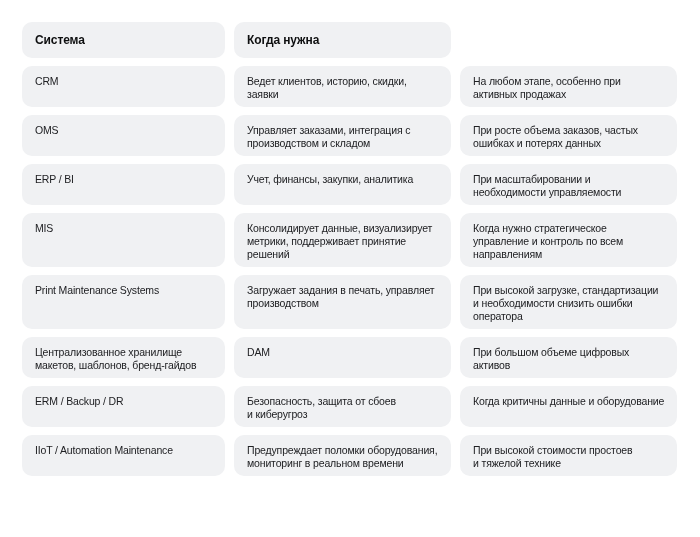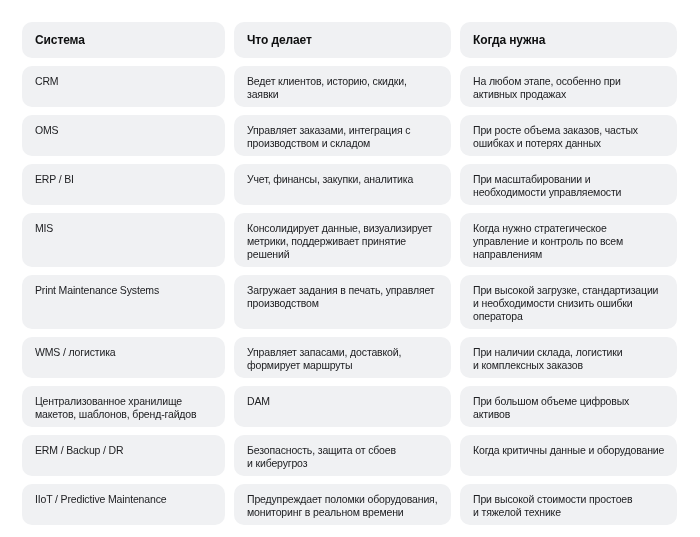--- a/index.html
+++ b/index.html
@@ -44,21 +44,20 @@
     color: #0e0f10;
   }
 </style>
 </head>
 <body>
 
 <div class="table">
 
   <div class="row header-row">
     <div class="cell">Система</div>
-    <div class="cell">Что делает</div>
     <div class="cell">Когда нужна</div>
   </div>
 
   <div class="row">
     <div class="cell">CRM</div>
     <div class="cell">Ведет клиентов, историю, скидки, заявки</div>
     <div class="cell">На любом этапе, особенно при активных продажах</div>
   </div>
 
   <div class="row">
@@ -78,37 +77,32 @@
     <div class="cell">Консолидирует данные, визуализирует метрики, поддерживает принятие решений</div>
     <div class="cell">Когда нужно стратегическое управление и&nbsp;контроль по всем направлениям</div>
   </div>
 
   <div class="row">
     <div class="cell">Print Maintenance Systems</div>
     <div class="cell">Загружает задания в печать, управляет производством</div>
     <div class="cell">При высокой загрузке, стандартизации и&nbsp;необходимости снизить ошибки оператора</div>
   </div>
 
-  <div class="row">
-    <div class="cell">WMS / логистика</div>
-    <div class="cell">Управляет запасами, доставкой, формирует маршруты</div>
-    <div class="cell">При наличии склада, логистики и&nbsp;комплексных заказов</div>
-  </div>
 
   <div class="row">
     <div class="cell">Централизованное хранилище макетов, шаблонов, бренд-гайдов</div>
     <div class="cell">DAM</div>
     <div class="cell">При большом объеме цифровых активов</div>
   </div>
 
   <div class="row">
     <div class="cell">ERM / Backup / DR</div>
     <div class="cell">Безопасность, защита от сбоев и&nbsp;киберугроз</div>
     <div class="cell">Когда критичны данные и оборудование</div>
   </div>
 
   <div class="row">
-    <div class="cell">IIoT / Predictive Maintenance</div>
+    <div class="cell">IIoT / Automation Maintenance</div>
     <div class="cell">Предупреждает поломки оборудования, мониторинг в реальном времени</div>
     <div class="cell">При высокой стоимости простоев и&nbsp;тяжелой технике</div>
   </div>
 
 </div>
 
 </body></html>

